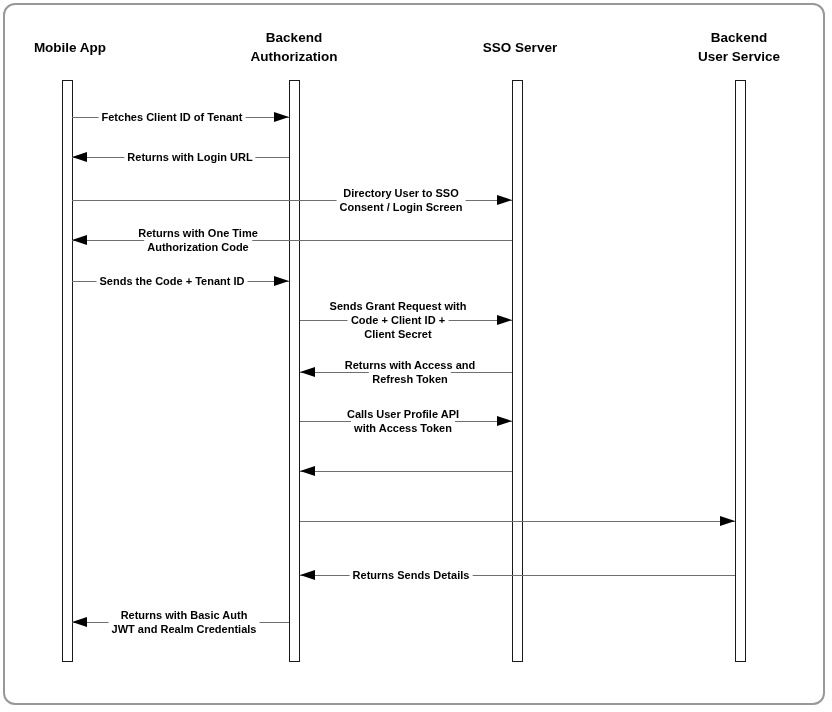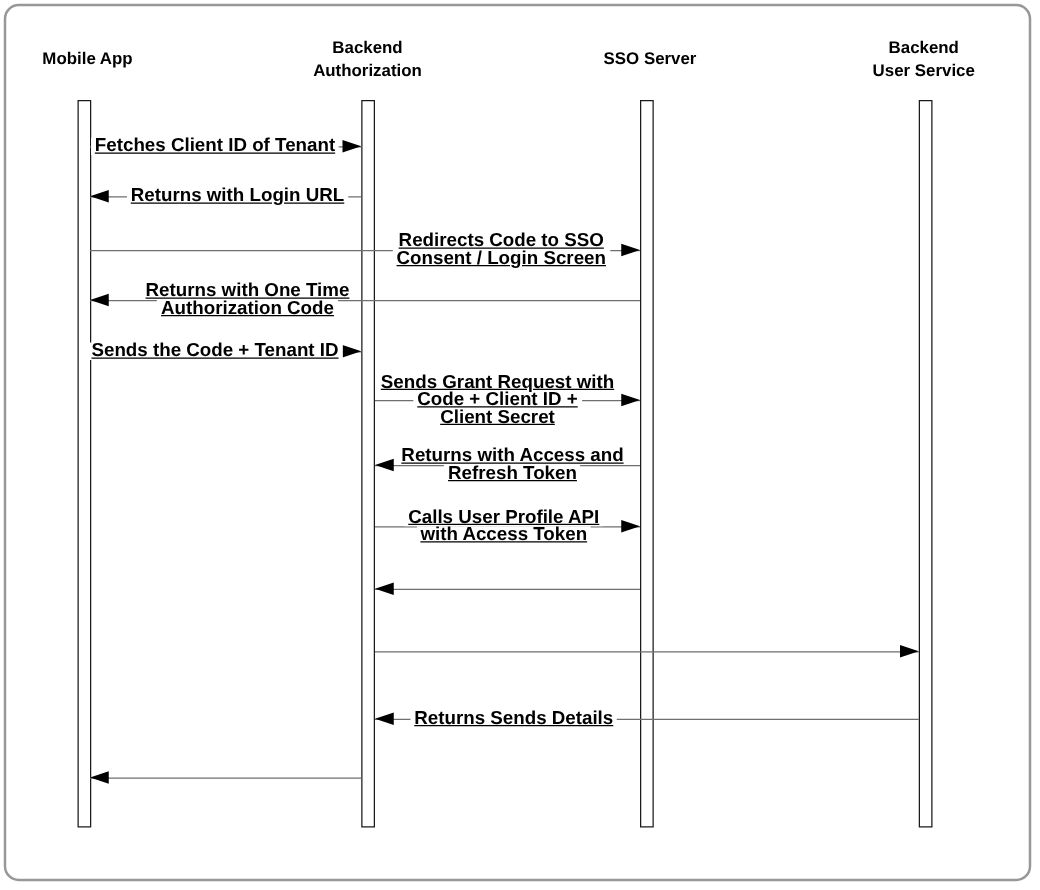--- a/index.html
+++ b/index.html
@@ -48,25 +48,24 @@
     position: absolute;
     width: 0; height: 0;
     border-top: 5px solid transparent;
     border-bottom: 5px solid transparent;
   }
   .arrow.right { border-left: 15px solid #000; }
   .arrow.left  { border-right: 15px solid #000; }
   .msg-label {
     position: absolute;
     transform: translate(-50%, -50%);
-    font-size: 15px;
+    font-size: 11px;
     line-height: 14px;
     font-weight: 700;
     text-align: left;
-    text-decoration: underline;
   }
   .lbl-line {
     display: table;
     margin: 0 auto;
     background: #ffffff;
     padding: 0 3px;
     white-space: nowrap;
   }
 </style>
 </head>
@@ -103,21 +102,21 @@
 
   <div class="msg-line" style="left:72px; top:157px; width:217px;"></div>
   <div class="arrow left" style="left:72px; top:152px;"></div>
   <div class="msg-label" style="left:190px; top:157px;">
       <span class="lbl-line">Returns with Login URL</span>
     </div>
 
   <div class="msg-line" style="left:72px; top:200px; width:440px;"></div>
   <div class="arrow right" style="left:497px; top:195px;"></div>
   <div class="msg-label" style="left:401px; top:200px;">
-      <span class="lbl-line">Redirects Code to SSO</span>
+      <span class="lbl-line">Directory User to SSO</span>
       <span class="lbl-line">Consent / Login Screen</span>
     </div>
 
   <div class="msg-line" style="left:72px; top:240px; width:440px;"></div>
   <div class="arrow left" style="left:72px; top:235px;"></div>
   <div class="msg-label" style="left:198px; top:240px;">
       <span class="lbl-line">Returns with One Time</span>
       <span class="lbl-line">Authorization Code</span>
     </div>
 
@@ -156,13 +155,17 @@
   <div class="arrow right" style="left:720px; top:516px;"></div>
 
   <div class="msg-line" style="left:300px; top:575px; width:435px;"></div>
   <div class="arrow left" style="left:300px; top:570px;"></div>
   <div class="msg-label" style="left:411px; top:575px;">
       <span class="lbl-line">Returns Sends Details</span>
     </div>
 
   <div class="msg-line" style="left:72px; top:622px; width:217px;"></div>
   <div class="arrow left" style="left:72px; top:617px;"></div>
+  <div class="msg-label" style="left:184px; top:622px;">
+      <span class="lbl-line">Returns with Basic Auth</span>
+      <span class="lbl-line">JWT and Realm Credentials</span>
+    </div>
 </div>
 
 </body></html>

